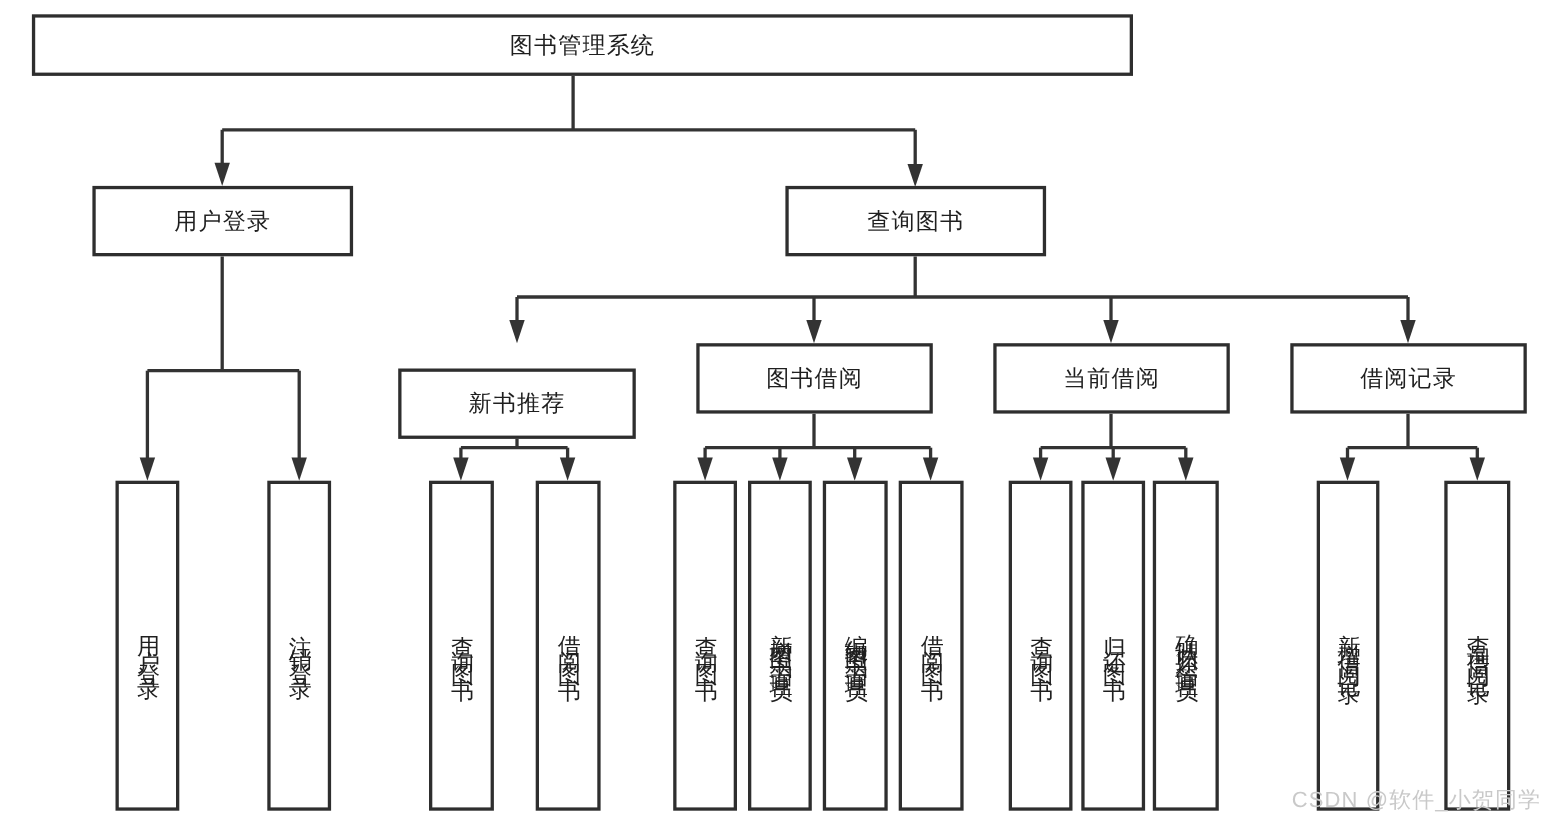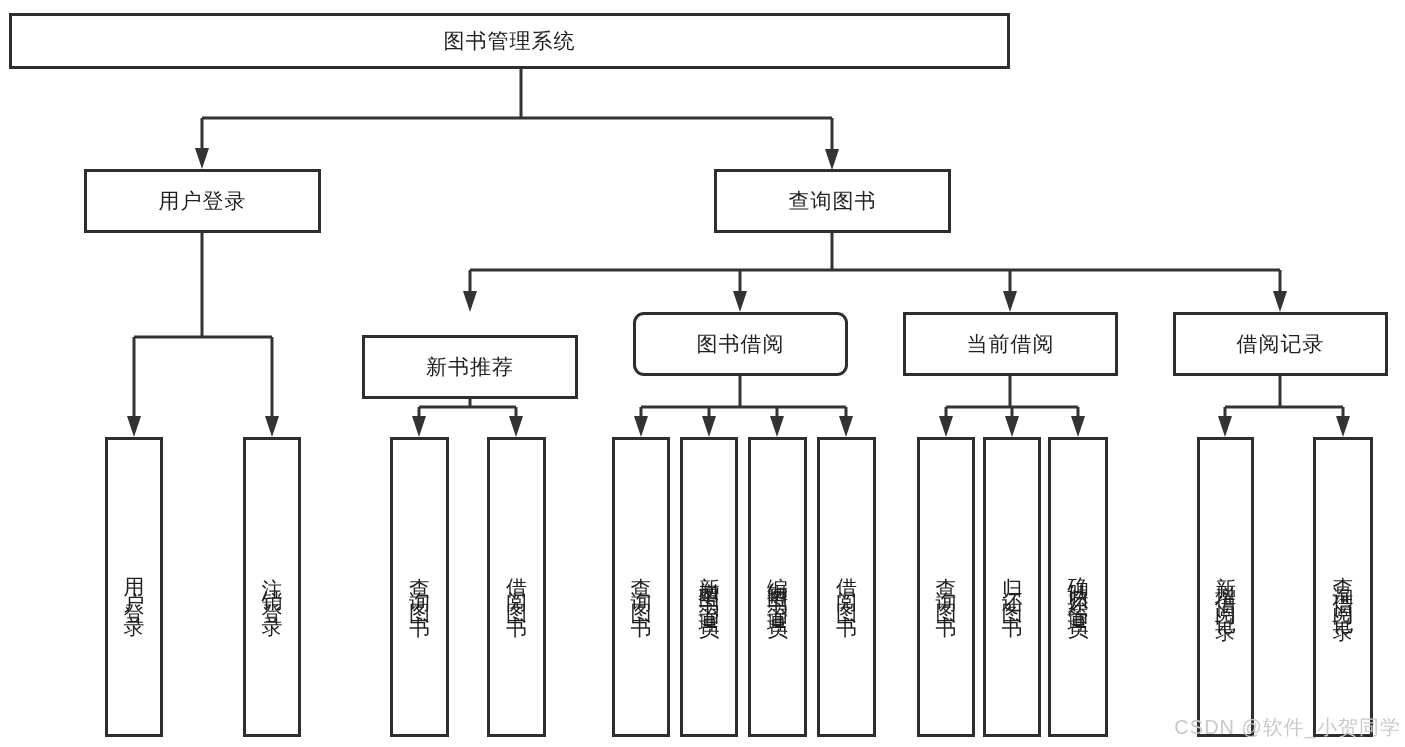--- a/index.html
+++ b/index.html
@@ -124,35 +124,35 @@
       <path d="M770 416 L784 416 L777 437 Z"></path>
       <path d="M839 416 L853 416 L846 437 Z"></path>
       <path d="M939 416 L953 416 L946 437 Z"></path>
       <path d="M1005 416 L1019 416 L1012 437 Z"></path>
       <path d="M1071 416 L1085 416 L1078 437 Z"></path>
       <path d="M1218 416 L1232 416 L1225 437 Z"></path>
       <path d="M1336 416 L1350 416 L1343 437 Z"></path>
     </g>
   </svg>
 
-  <div class="node" style="left:9px; top:13px; width:1001px; height:56px;">
+  <div class="node" style="left:29px; top:13px; width:1001px; height:56px;">
     <span>图书管理系统</span>
   </div>
 
   <div class="node" style="left:84px; top:169px; width:237px; height:64px;">
     <span>用户登录</span>
   </div>
   <div class="node" style="left:714px; top:169px; width:237px; height:64px;">
     <span>查询图书</span>
   </div>
 
   <div class="node" style="left:362px; top:312px; width:216px; height:64px;margin-top:23px;">
     <span>新书推荐</span>
   </div>
-  <div class="node" style="left:633px; top:312px; width:215px; height:64px;border-radius:11px;">
+  <div class="node" style="left:633px; top:312px; width:215px; height:64px;">
     <span>图书借阅</span>
   </div>
   <div class="node" style="left:903px; top:312px; width:215px; height:64px;">
     <span>当前借阅</span>
   </div>
   <div class="node" style="left:1173px; top:312px; width:215px; height:64px;">
     <span>借阅记录</span>
   </div>
 
   <div class="node leaf ls-short" style="left:105px; top:437px; width:58px; height:300px;">

